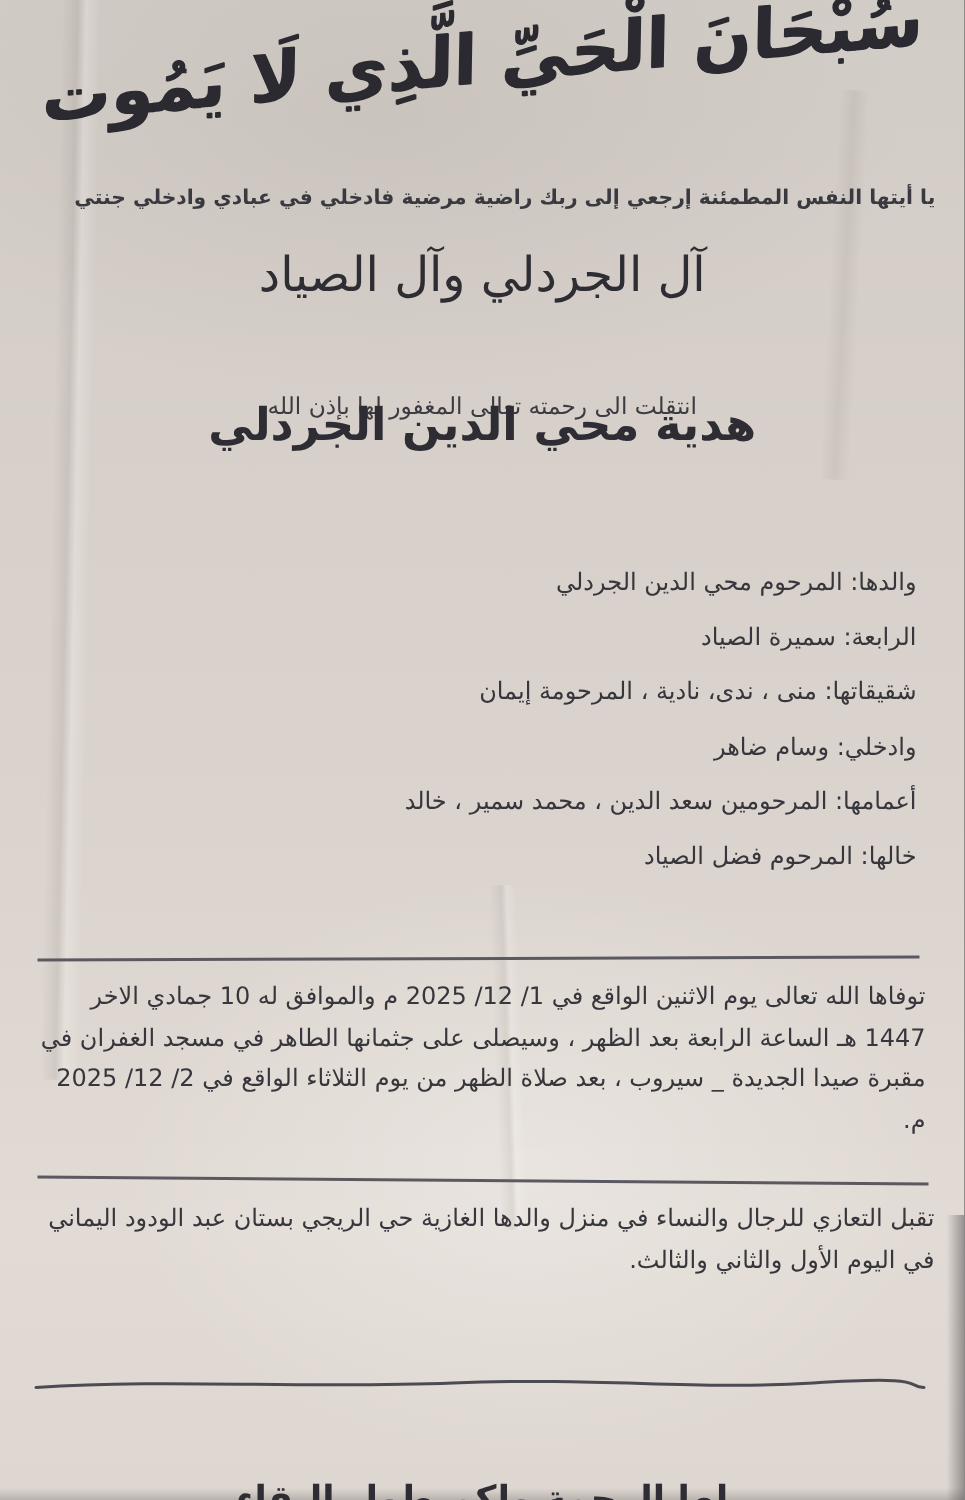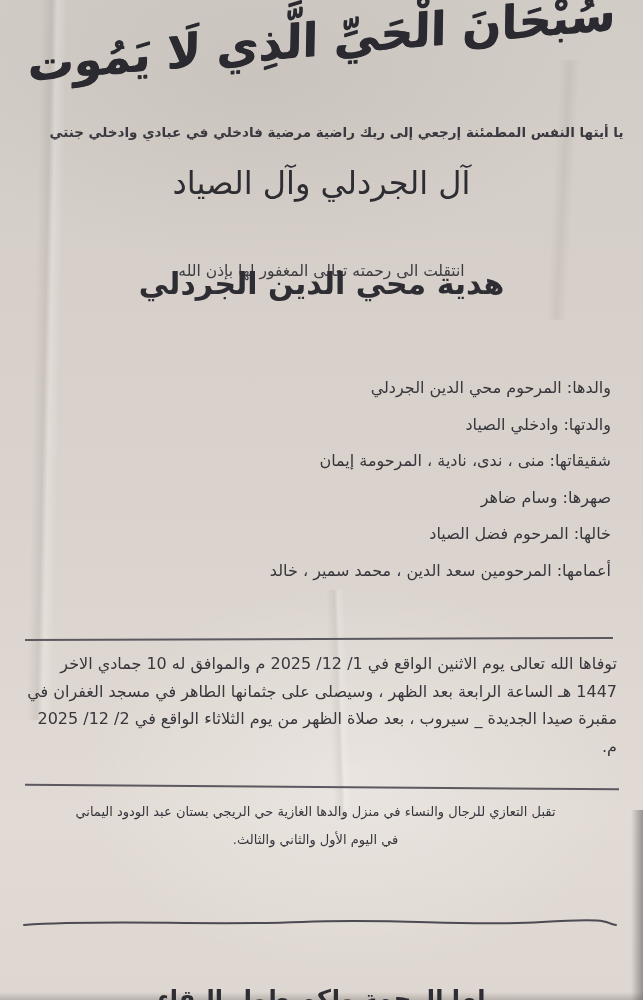--- a/index.html
+++ b/index.html
@@ -94,22 +94,22 @@
   .rule1{top:638px;left:25px;width:588px;transform:rotate(-0.2deg);}
   .rule2{top:786px;left:25px;width:594px;transform:rotate(0.45deg);}
   .funeral{
     position:absolute;top:650px;right:26px;left:22px;
     font-size:16px;line-height:27.5px;
     text-align:right;
   }
   .funeral .fun-line{white-space:nowrap;margin-left:44px;}
   .condolences{
     position:absolute;top:798px;left:8px;right:20px;
-    font-size:13px;line-height:28px;
-    text-align:center;
+    font-size:16px;line-height:28px;
+    text-align:right;
   }
   .wavy{
     position:absolute;top:916px;left:22px;width:596px;height:14px;
   }
   .footer-blessing{
     position:absolute;top:942px;left:0;width:100%;
     text-align:center;
     font-size:24px;font-weight:bold;
     color:#2e2d33;
     margin-top:43px;
@@ -131,25 +131,25 @@
   <div class="verse">يا أيتها النفس المطمئنة إرجعي إلى ربك راضية مرضية فادخلي في عبادي وادخلي جنتي</div>
 
   <div class="families-title">آل الجردلي وآل الصياد</div>
 
   <div class="transition-line">انتقلت الى رحمته تعالى المغفور لها بإذن الله</div>
 
   <div class="deceased-name">هدية محي الدين الجردلي</div>
 
   <div class="relatives">
     <div class="rel-line">والدها: المرحوم محي الدين الجردلي</div>
-    <div class="rel-line">والدتها: وادخلي الصياد</div>
+    <div class="rel-line">الرابعة: سميرة الصياد</div>
     <div class="rel-line">شقيقاتها: منى ، ندى، نادية ، المرحومة إيمان</div>
-    <div class="rel-line">صهرها: وسام ضاهر</div>
+    <div class="rel-line">وادخلي: وسام ضاهر</div>
+    <div class="rel-line">أعمامها: المرحومين سعد الدين ، محمد سمير ، خالد</div>
     <div class="rel-line">خالها: المرحوم فضل الصياد</div>
-    <div class="rel-line">أعمامها: المرحومين سعد الدين ، محمد سمير ، خالد</div>
   </div>
 
   <div class="rule rule1"></div>
 
   <div class="funeral">
     <div class="fun-line">توفاها الله تعالى يوم الاثنين الواقع في  1/ 12/ 2025 م والموافق له  10 جمادي الاخر</div>
     <div class="fun-line">1447 هـ الساعة الرابعة بعد الظهر ، وسيصلى على جثمانها الطاهر في مسجد الغفران في</div>
     <div class="fun-line">مقبرة صيدا الجديدة _ سيروب ، بعد صلاة الظهر من يوم الثلاثاء الواقع في 2/ 12/ 2025</div>
     <div class="fun-line">م.</div>
   </div>

